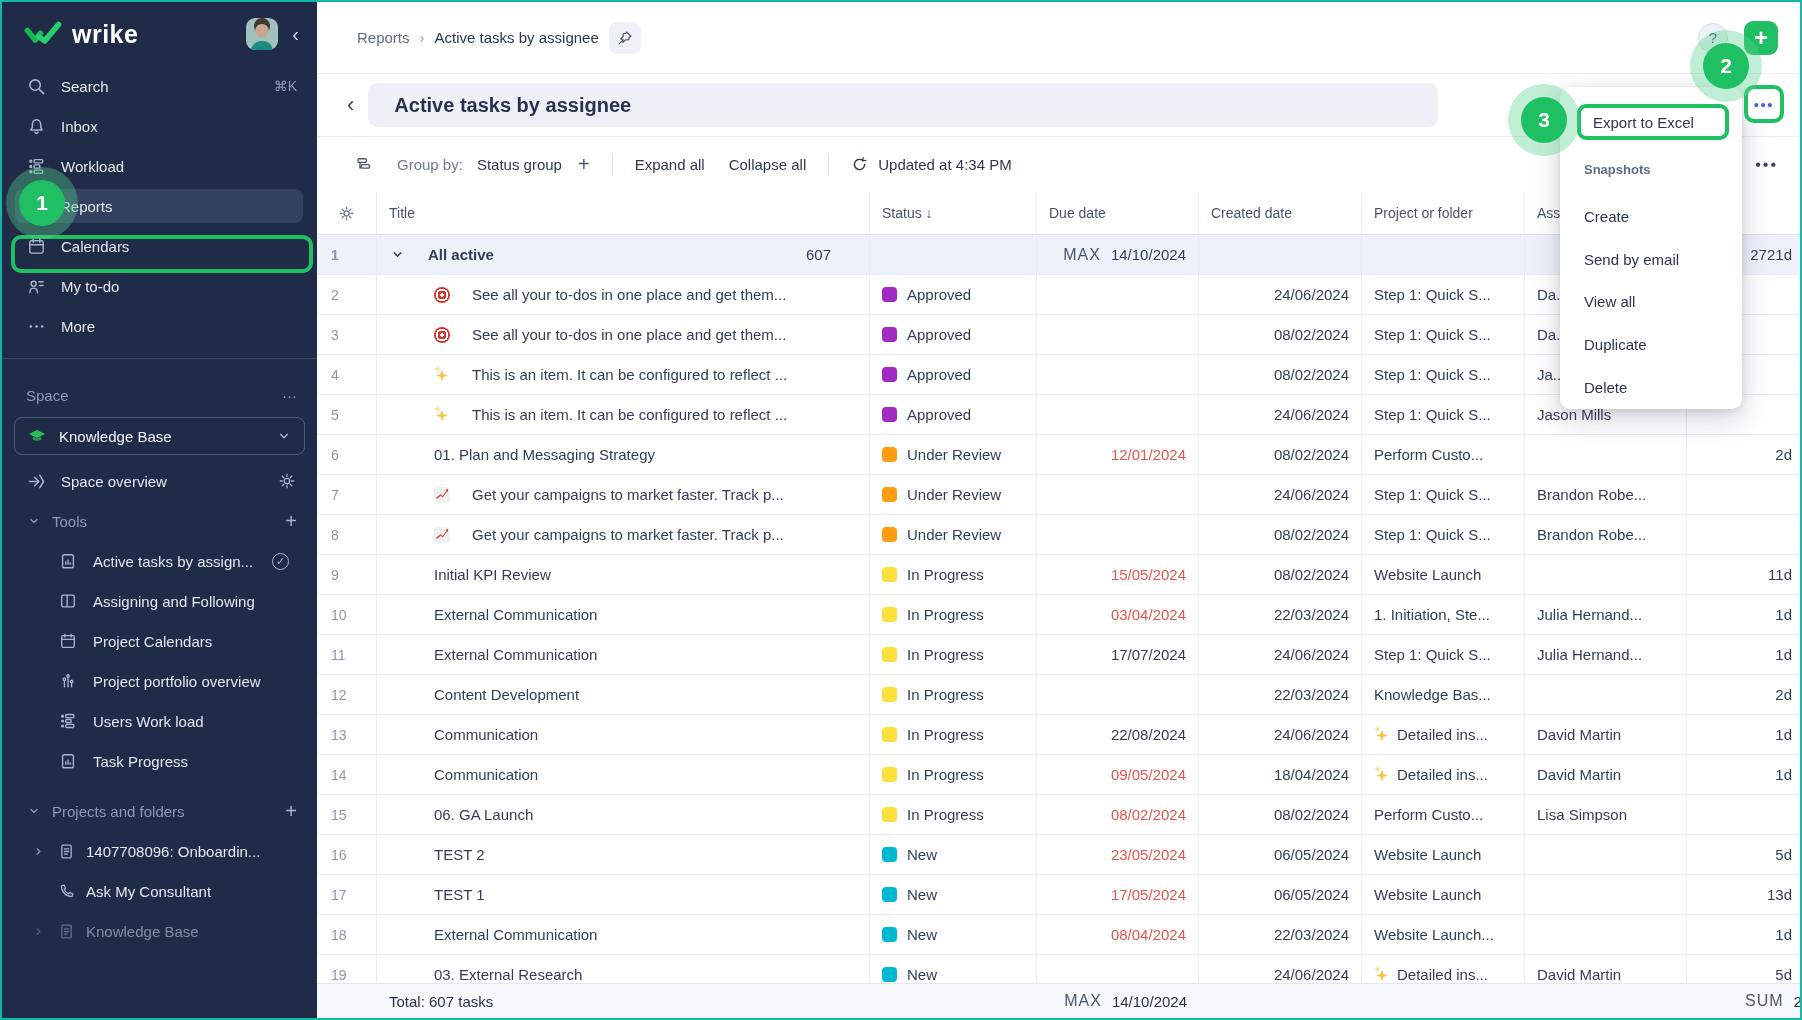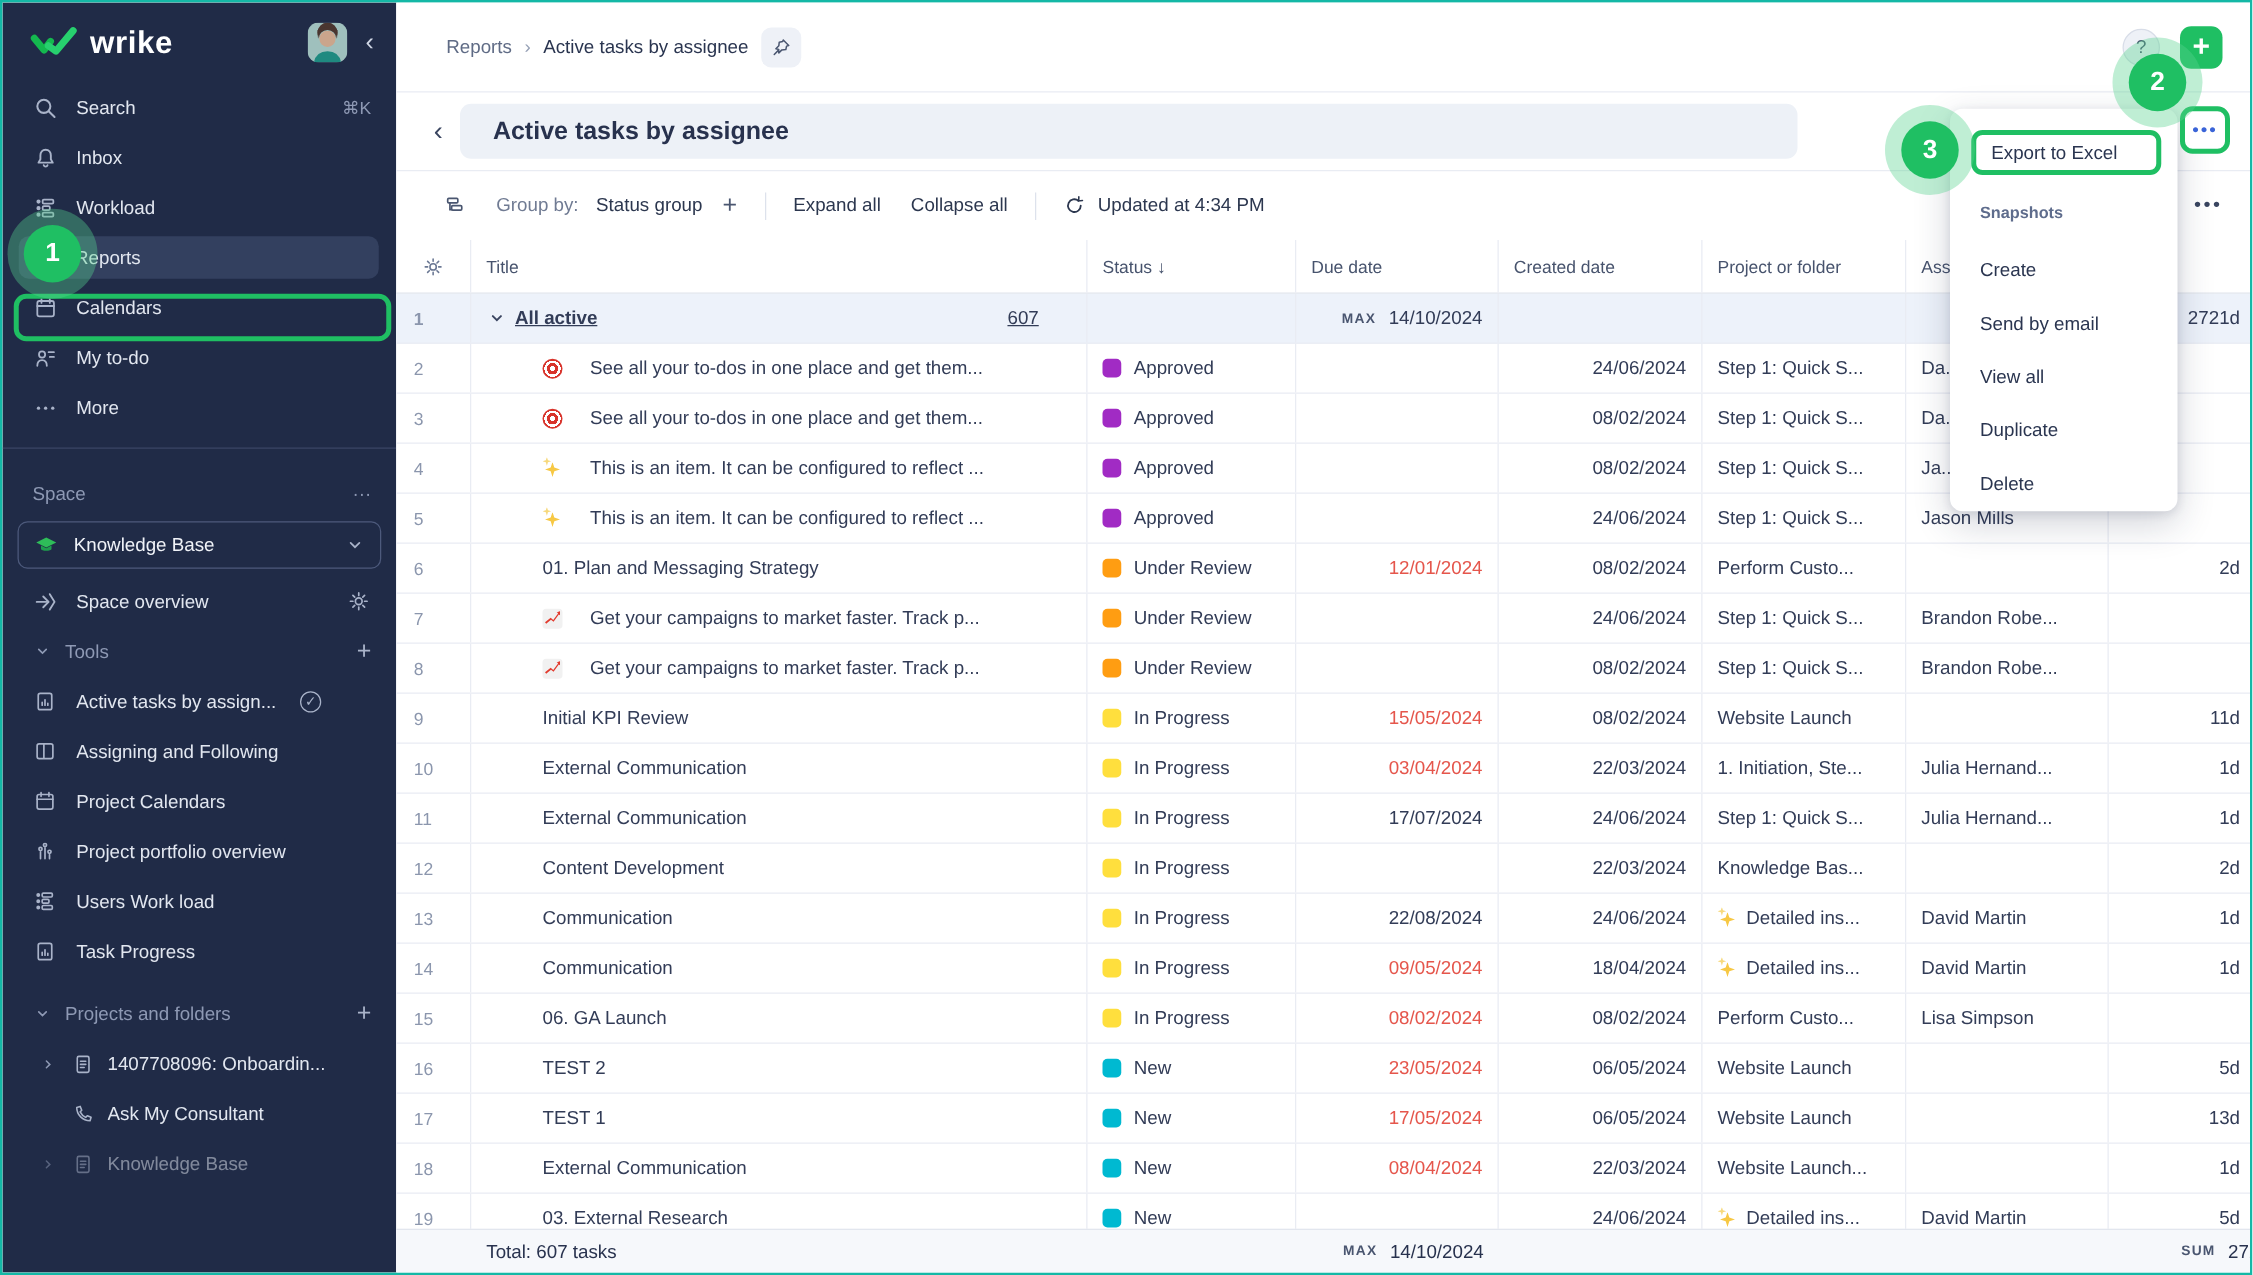--- a/index.html
+++ b/index.html
@@ -24,21 +24,21 @@
   .side-item .right { color:#8e99b4; font-size:14px; }
   .side-item.selected { background:#33405f; border-radius:8px; margin:0 14px 0 13px; padding:0 10px; height:34px; }
   .side-row-selected-wrap { height:40px; display:flex; align-items:center; }
   .side-sep { height:1px; background:#3a4666; margin:12px 0 0 0; }
   .side-label { display:flex; align-items:center; padding:0 20px 0 24px; height:40px;
                 color:#8e99b4; font-size:15px; }
   .side-label .grow { flex:1; }
   .kb-box { margin:2px 12px 6px 12px; height:38px; border:1px solid #4d5a7c; border-radius:8px;
             display:flex; align-items:center; gap:12px; padding:0 12px; cursor:pointer; }
   .kb-box .grow { flex:1; font-size:15px; color:#f0f3f8; }
-  .tool-item { padding-left:24px; }
+  .tool-item { padding-left:56px; }
   .proj-item  { padding-left:28px; gap:10px; }
   .dim { opacity:.5; }
   .chk-circle { width:17px; height:17px; border:1.4px solid #a9b3c9; border-radius:50%;
                 font-size:11px; color:#a9b3c9; display:flex; align-items:center; justify-content:center; margin-left:4px; }
   .chev { color:#8e99b4; width:16px; display:inline-flex; justify-content:center; }
 
   
   .main { position:absolute; left:315px; top:0; width:1487px; height:100%; background:#fff;
           display:flex; flex-direction:column; }
   .crumbrow { height:72px; flex:none; display:flex; align-items:center; padding:0 26px 0 40px;
@@ -81,23 +81,23 @@
   .tbody { flex:1; overflow:hidden; position:relative; }
   .tr { height:40px; border-bottom:1px solid #e9ecf3; align-items:stretch; font-size:15px; color:#323c57; cursor:pointer; }
   .td { display:flex; align-items:center; border-right:1px solid #e9ecf3; padding:0 12px; overflow:hidden; white-space:nowrap; }
   .td:last-child { border-right:none; }
   .c-num { color:#8b96ad; font-size:14px; justify-content:flex-start; padding-left:14px; }
   .c-title { padding-left:57px; gap:22px; }
   .c-due, .c-duration { justify-content:flex-end; }
   .c-due[data-overdue="true"] { color:#e5564c; }
   .c-created { justify-content:flex-end; }
   .group-row { background:#edf2fa; font-weight:bold; }
-  .group-row .g-title { padding-left:14px; gap:8px;text-decoration:underline; }
+  .group-row .g-title { padding-left:14px; gap:24px; }
   .g-count { margin-left:auto; font-weight:normal; color:#323c57; padding-right:26px; }
-  .mini-label { font-size:11px; letter-spacing:1px; color:#4a5670; font-weight:bold; margin-right:10px;padding-left:46px; }
+  .mini-label { font-size:16px; letter-spacing:1px; color:#4a5670; font-weight:normal; margin-right:10px;padding-left:46px; }
   .g-chev { display:inline-flex; color:#3a4560; }
 
   .swatch { width:15px; height:15px; border-radius:4px; margin-right:10px; flex:none; }
   .swatch[data-color="purple"] { background:#a12bc4; }
   .swatch[data-color="orange"] { background:#ff9d12; }
   .swatch[data-color="yellow"] { background:#ffdf3d; }
   .swatch[data-color="cyan"]   { background:#00b9d1; }
 
   
   .t-icon, .p-icon { display:none; width:16px; height:16px; position:relative; flex:none; }

